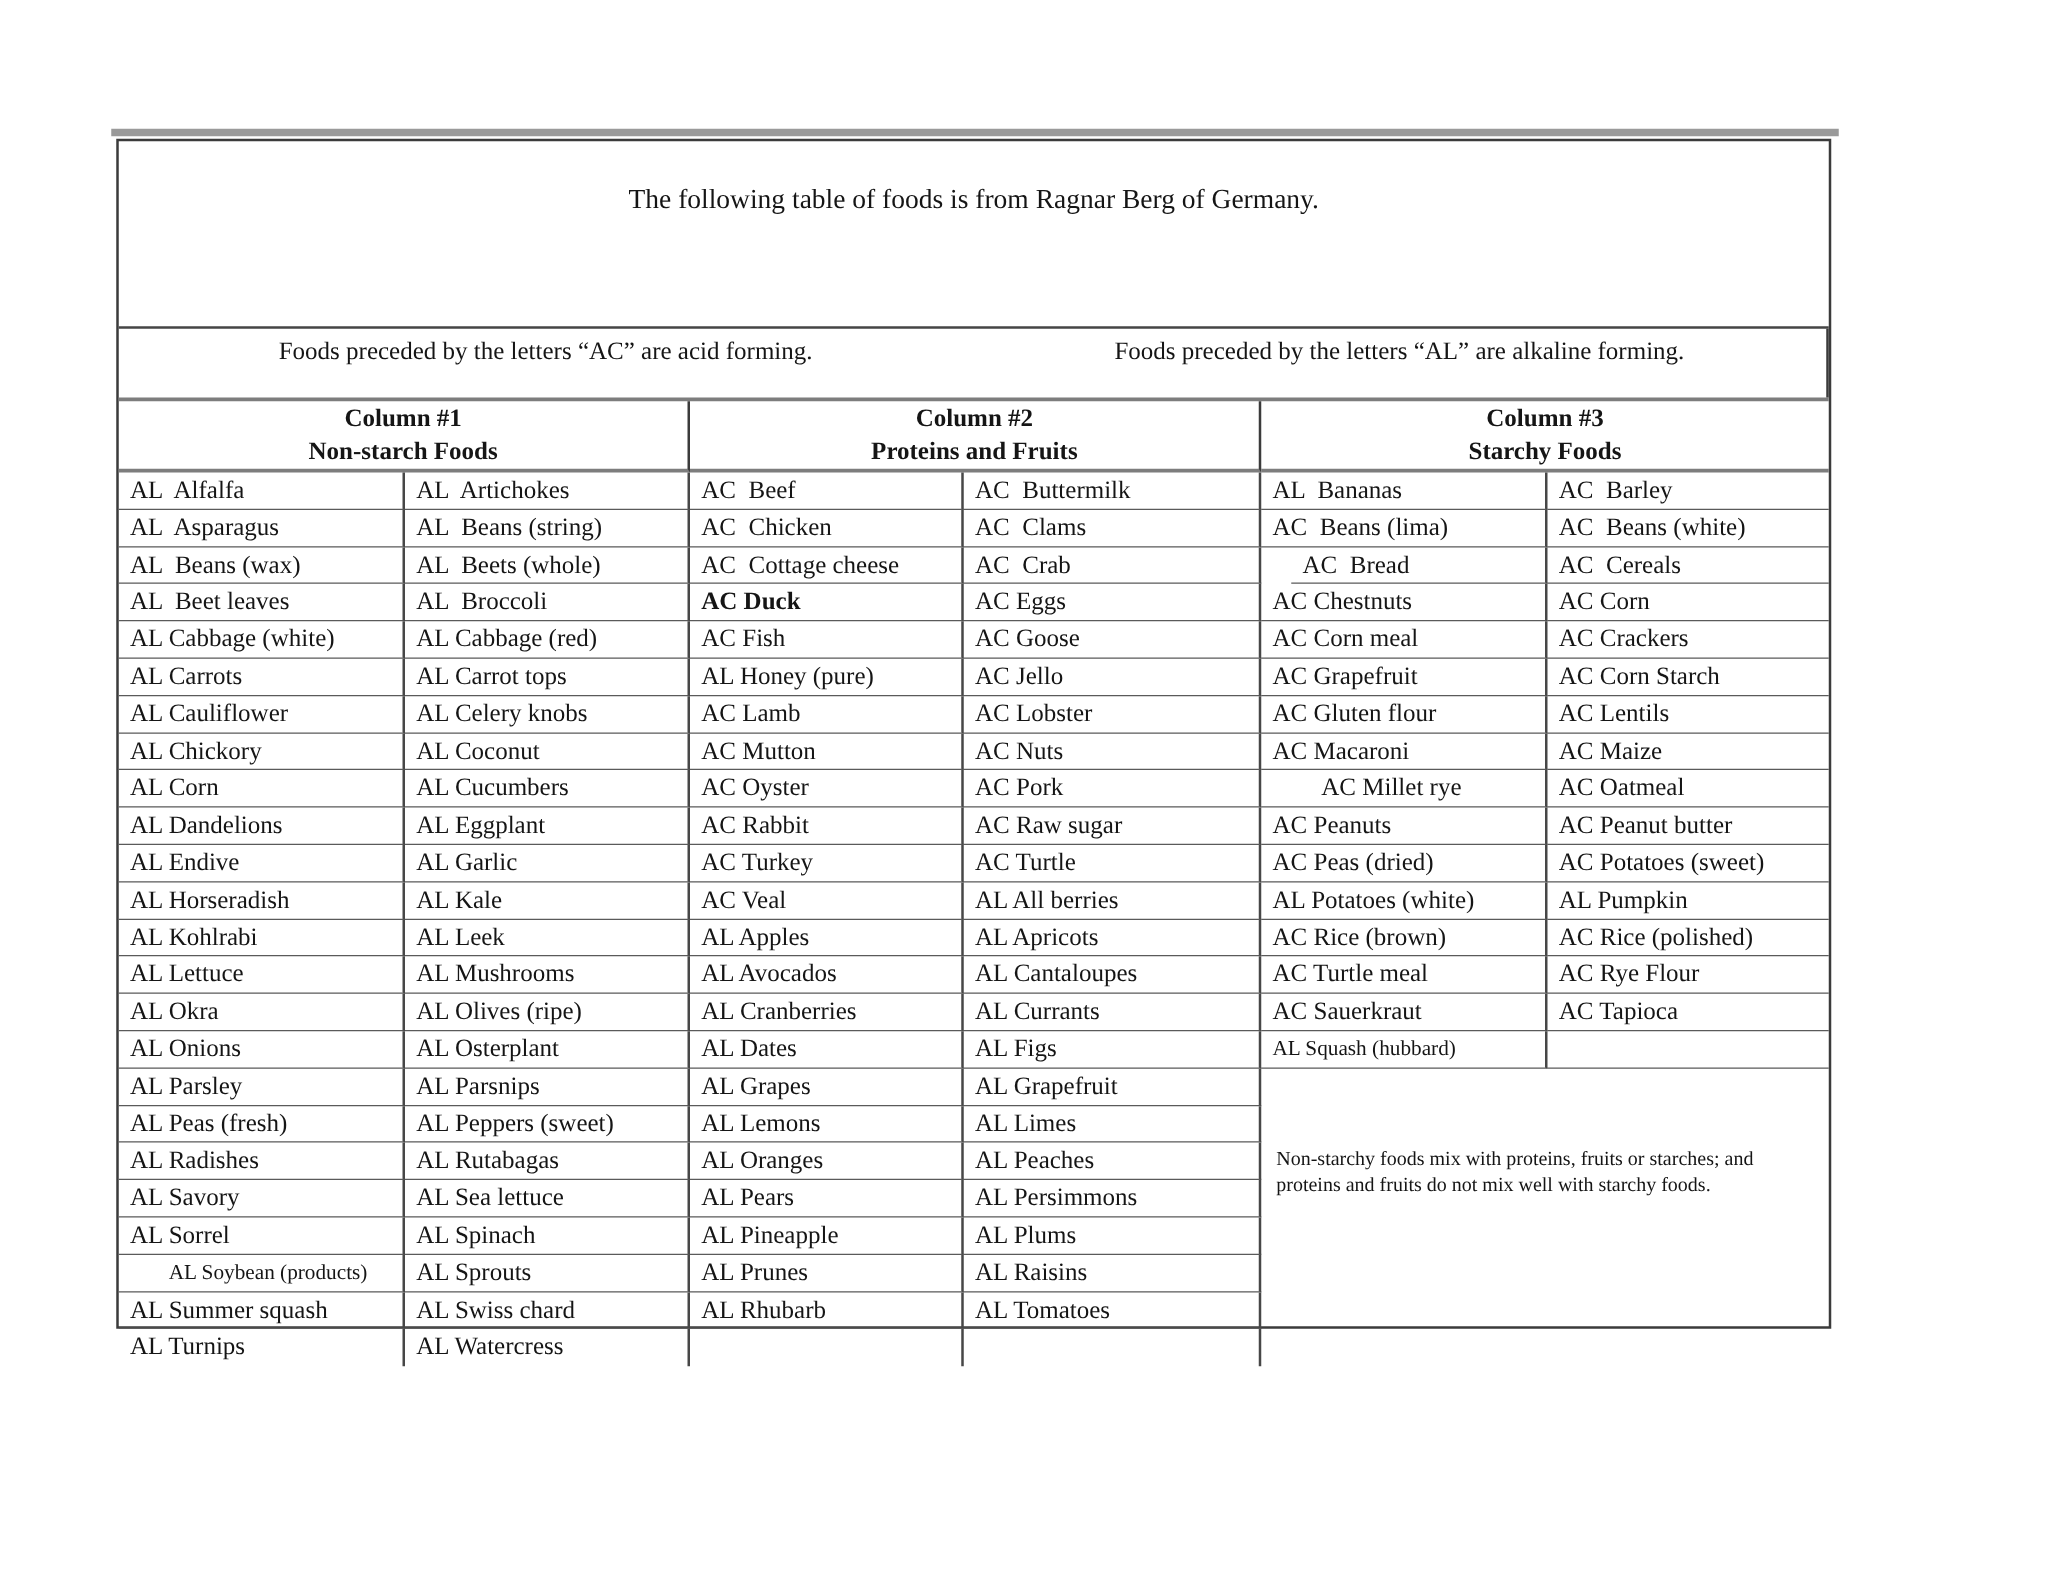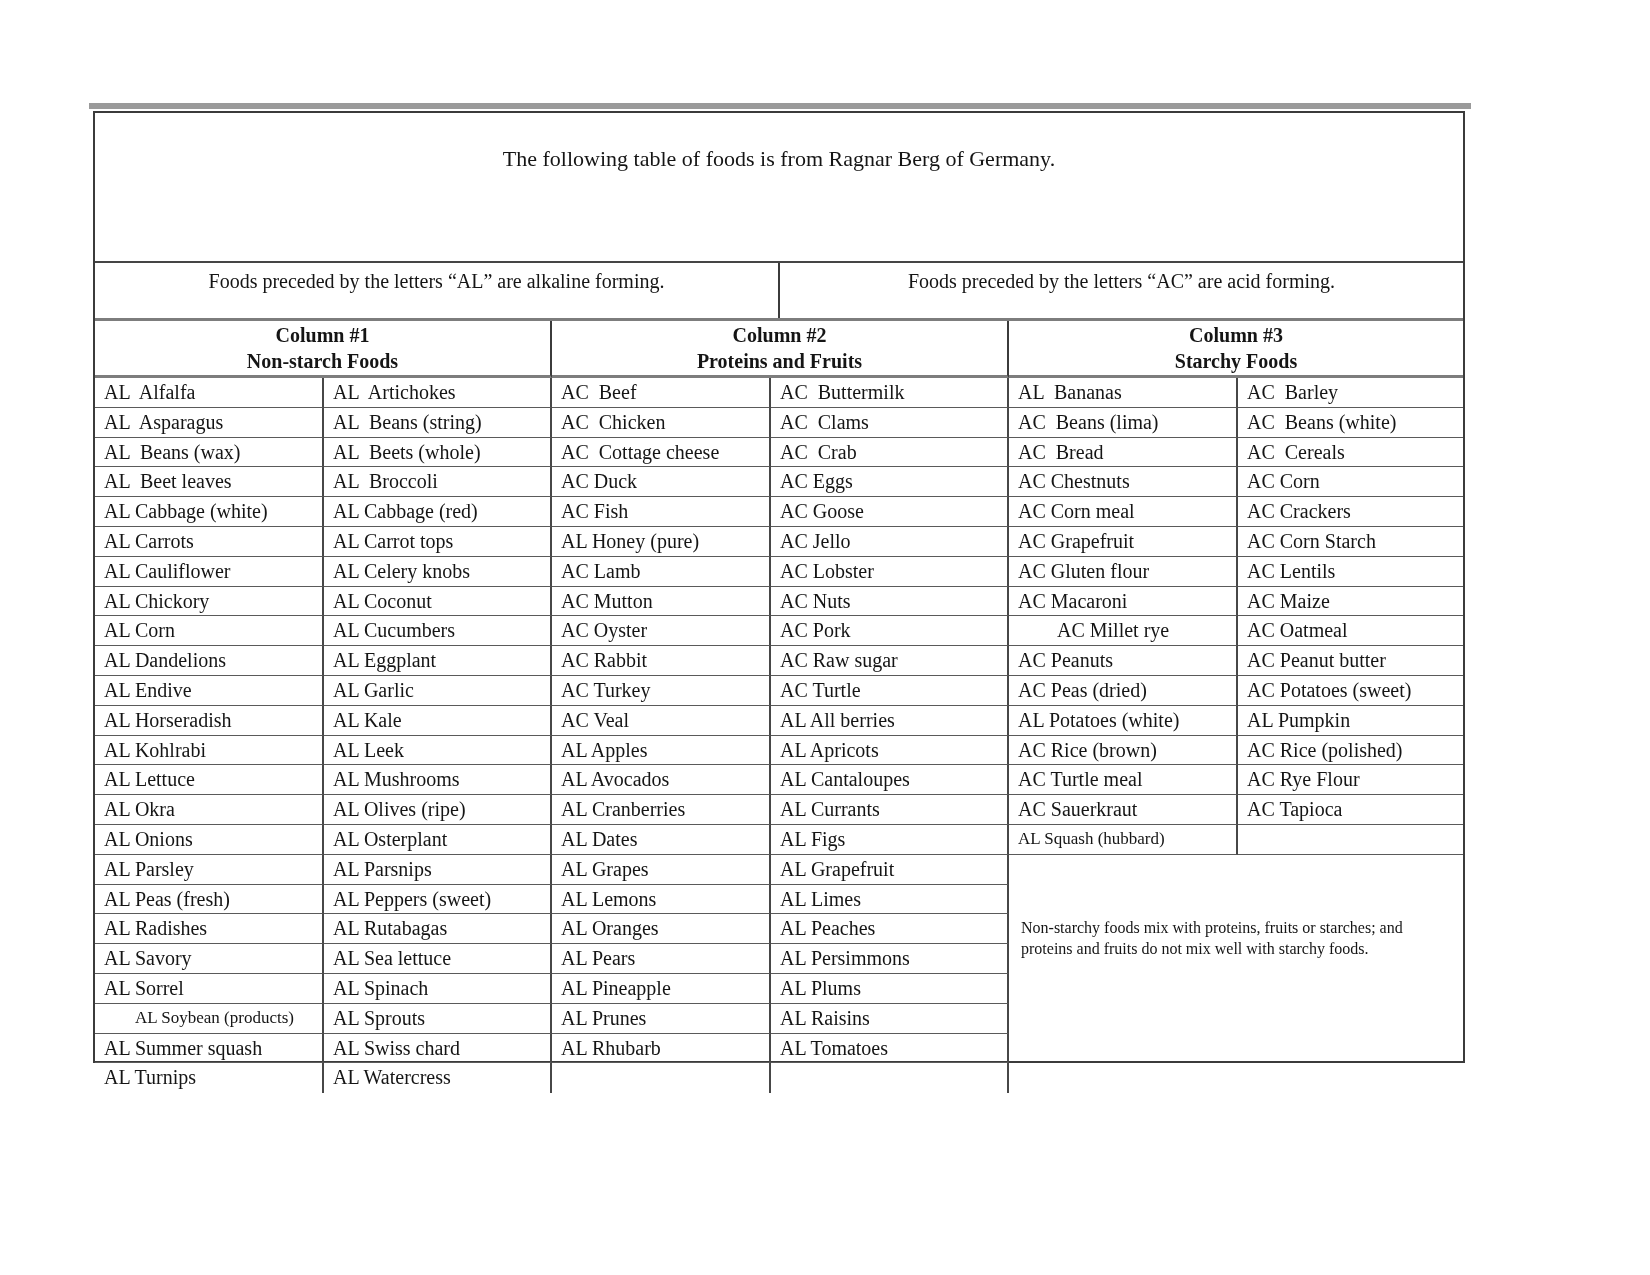--- a/index.html
+++ b/index.html
@@ -114,22 +114,22 @@
 </style>
 </head>
 <body>
 
 <div class="page">
   <div class="table">
     <div class="thead">
       <div class="subtitle">The following table of foods is from Ragnar Berg of Germany.</div>
     </div>
     <div class="legend-row">
+      <div class="legend-cell second">Foods preceded by the letters “AC” are acid forming.</div>
       <div class="legend-cell first">Foods preceded by the letters “AL” are alkaline forming.</div>
-      <div class="legend-cell second">Foods preceded by the letters “AC” are acid forming.</div>
     </div>
     <div class="grid">
         <div class="cell colhead" style="grid-area: 1 / 1 / auto / span 2;">
           <div>Column #1</div>
           <div>Non-starch Foods</div>
         </div>
         <div class="cell food" style="grid-area: 2 / 1;">AL  Alfalfa</div>
         <div class="cell food" style="grid-area: 2 / 2;">AL  Artichokes</div>
         <div class="cell food" style="grid-area: 3 / 1;">AL  Asparagus</div>
         <div class="cell food" style="grid-area: 3 / 2;">AL  Beans (string)</div>
@@ -180,21 +180,21 @@
         <div class="cell colhead" style="grid-area: 1 / 3 / auto / span 2;">
           <div>Column #2</div>
           <div>Proteins and Fruits</div>
         </div>
         <div class="cell food" style="grid-area: 2 / 3;">AC  Beef</div>
         <div class="cell food" style="grid-area: 2 / 4;">AC  Buttermilk</div>
         <div class="cell food" style="grid-area: 3 / 3;">AC  Chicken</div>
         <div class="cell food" style="grid-area: 3 / 4;">AC  Clams</div>
         <div class="cell food" style="grid-area: 4 / 3;">AC  Cottage cheese</div>
         <div class="cell food" style="grid-area: 4 / 4;">AC  Crab</div>
-        <div class="cell food" style="grid-area: 5 / 3;">AC Duck</div>
+        <div class="cell food" style="grid-area: 5 / 3; font-weight: bold;">AC Duck</div>
         <div class="cell food" style="grid-area: 5 / 4;">AC Eggs</div>
         <div class="cell food" style="grid-area: 6 / 3;">AC Fish</div>
         <div class="cell food" style="grid-area: 6 / 4;">AC Goose</div>
         <div class="cell food" style="grid-area: 7 / 3;">AL Honey (pure)</div>
         <div class="cell food" style="grid-area: 7 / 4;">AC Jello</div>
         <div class="cell food" style="grid-area: 8 / 3;">AC Lamb</div>
         <div class="cell food" style="grid-area: 8 / 4;">AC Lobster</div>
         <div class="cell food" style="grid-area: 9 / 3;">AC Mutton</div>
         <div class="cell food" style="grid-area: 9 / 4;">AC Nuts</div>
         <div class="cell food" style="grid-area: 10 / 3;">AC Oyster</div>
@@ -230,21 +230,21 @@
         <div class="cell food" style="grid-area: 25 / 3; border-bottom: none;"></div>
         <div class="cell food" style="grid-area: 25 / 4; border-bottom: none;"></div>
         <div class="cell colhead" style="grid-area: 1 / 5 / auto / span 2; border-right: none;">
           <div>Column #3</div>
           <div>Starchy Foods</div>
         </div>
         <div class="cell food" style="grid-area: 2 / 5;">AL  Bananas</div>
         <div class="cell food" style="grid-area: 2 / 6; border-right: none;">AC  Barley</div>
         <div class="cell food" style="grid-area: 3 / 5;">AC  Beans (lima)</div>
         <div class="cell food" style="grid-area: 3 / 6; border-right: none;">AC  Beans (white)</div>
-        <div class="cell food" style="grid-area: 4 / 5;">AC  Bread</div>
+        <div class="cell food" style="grid-area: 4 / 5; margin-left: 24px;">AC  Bread</div>
         <div class="cell food" style="grid-area: 4 / 6; border-right: none;">AC  Cereals</div>
         <div class="cell food" style="grid-area: 5 / 5;">AC Chestnuts</div>
         <div class="cell food" style="grid-area: 5 / 6; border-right: none;">AC Corn</div>
         <div class="cell food" style="grid-area: 6 / 5;">AC Corn meal</div>
         <div class="cell food" style="grid-area: 6 / 6; border-right: none;">AC Crackers</div>
         <div class="cell food" style="grid-area: 7 / 5;">AC Grapefruit</div>
         <div class="cell food" style="grid-area: 7 / 6; border-right: none;">AC Corn Starch</div>
         <div class="cell food" style="grid-area: 8 / 5;">AC Gluten flour</div>
         <div class="cell food" style="grid-area: 8 / 6; border-right: none;">AC Lentils</div>
         <div class="cell food" style="grid-area: 9 / 5;">AC Macaroni</div>

